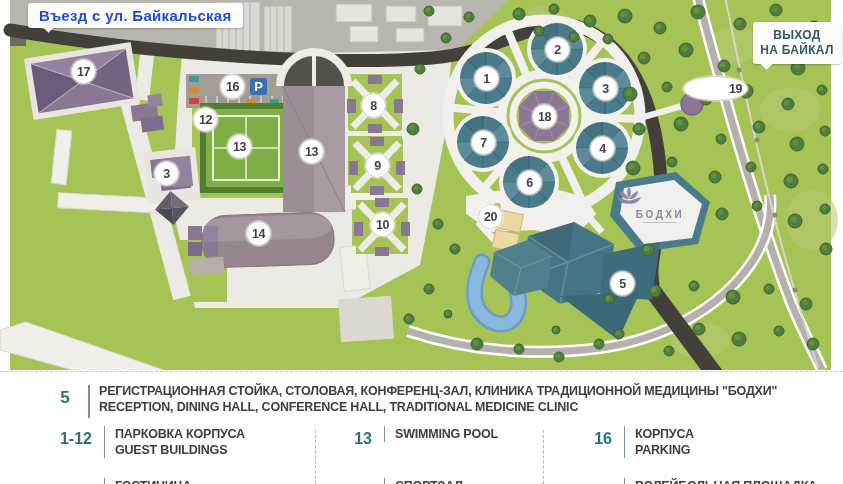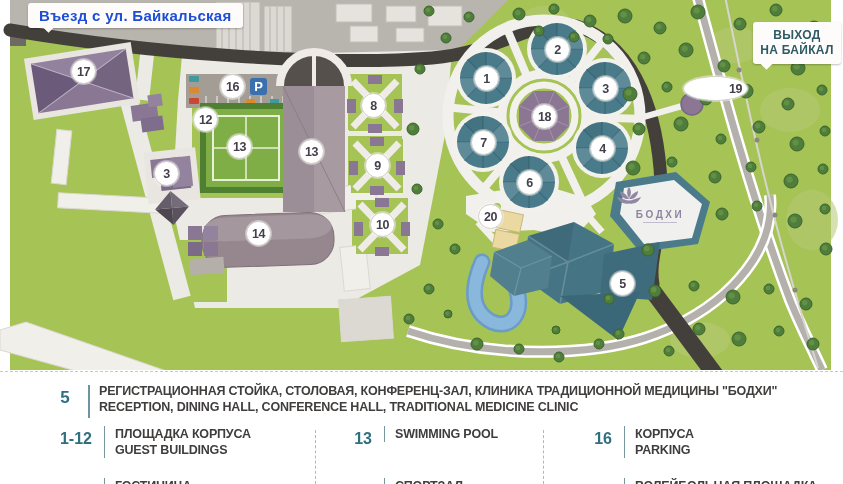--- a/index.html
+++ b/index.html
@@ -473,21 +473,21 @@
     </div>
   </div>
 
   <div class="vdash" style="left:315px;"></div>
   <div class="vdash" style="left:543px;"></div>
 
   <div class="legend-grid lg-r2">
     <div class="lcol lcol1">
       <span class="lnum">1-12</span>
       <div class="ltext">
-        <div>ПЛОЩАДКА КОРПУСА</div>
+        <div>ПАРКОВКА КОРПУСА</div>
         <div>GUEST BUILDINGS</div>
       </div>
     </div>
     <div class="lcol lcol2">
       <span class="lnum">13</span>
       <div class="ltext">
         <div>SWIMMING POOL</div>
       </div>
     </div>
     <div class="lcol lcol3">

